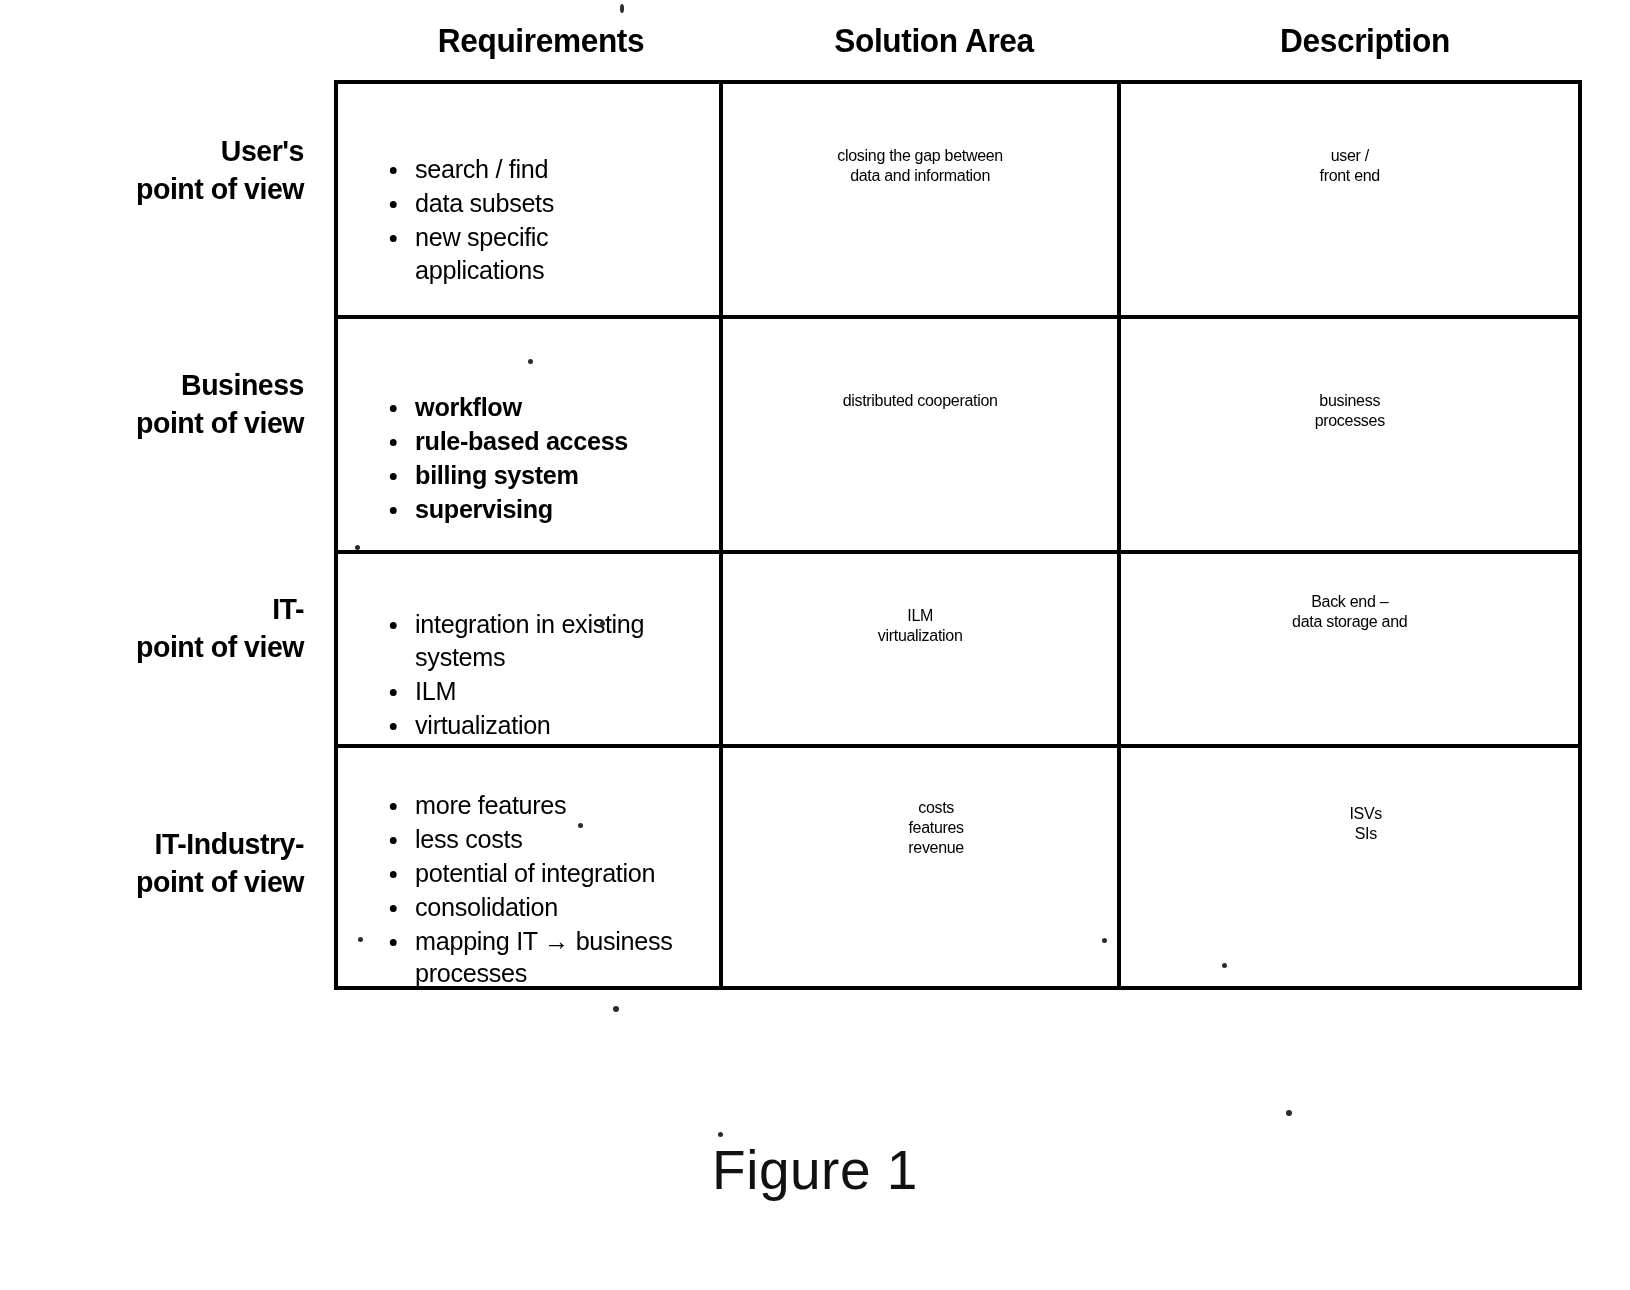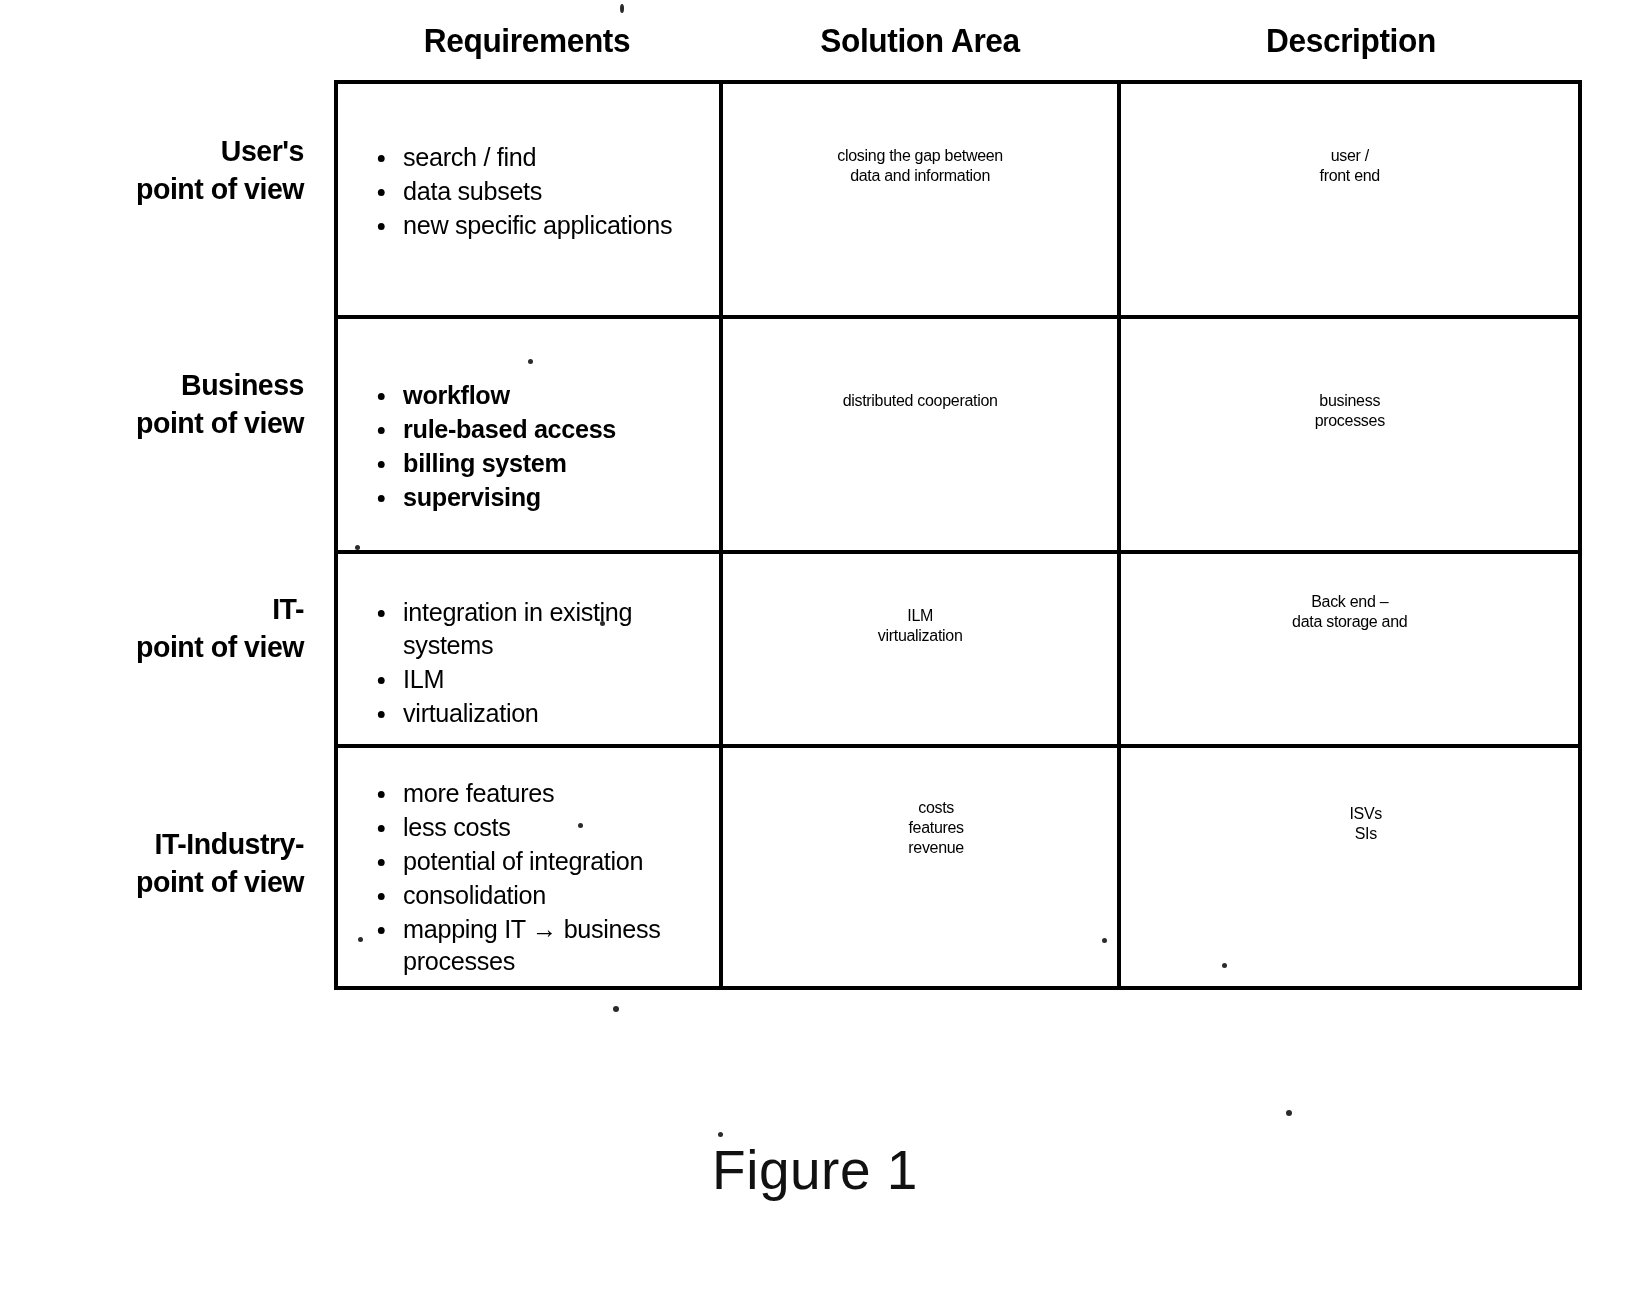--- a/index.html
+++ b/index.html
@@ -12,21 +12,21 @@
     height: 1290px;
     position: relative;
     font-family: "Liberation Sans", sans-serif;
     color: #000000;
     overflow: hidden;
   }
 
   
   .col-headers {
     position: absolute;
-    left: 334px;
+    left: 348px;
     top: 10px;
     width: 1248px;
     height: 60px;
     display: flex;
   }
   .col-header {
     font-size: 34px;
     font-weight: bold;
     text-align: center;
     letter-spacing: -0.4px;
@@ -93,21 +93,21 @@
     position: relative;
   }
   .tcell:last-child { border-right: none; }
   .c-req  { width: 386px; }
   .c-sol  { width: 400px; }
   .c-desc { width: 458px; }
 
   
   .bullets {
     list-style: none;
-    margin: 0;
+    margin: 12px;
     padding: 0;
     position: absolute;
     left: 36px;
     right: 22px;
   }
   .bullets li {
     font-size: 26px;
     line-height: 1.265;
     letter-spacing: -0.35px;
     position: relative;

